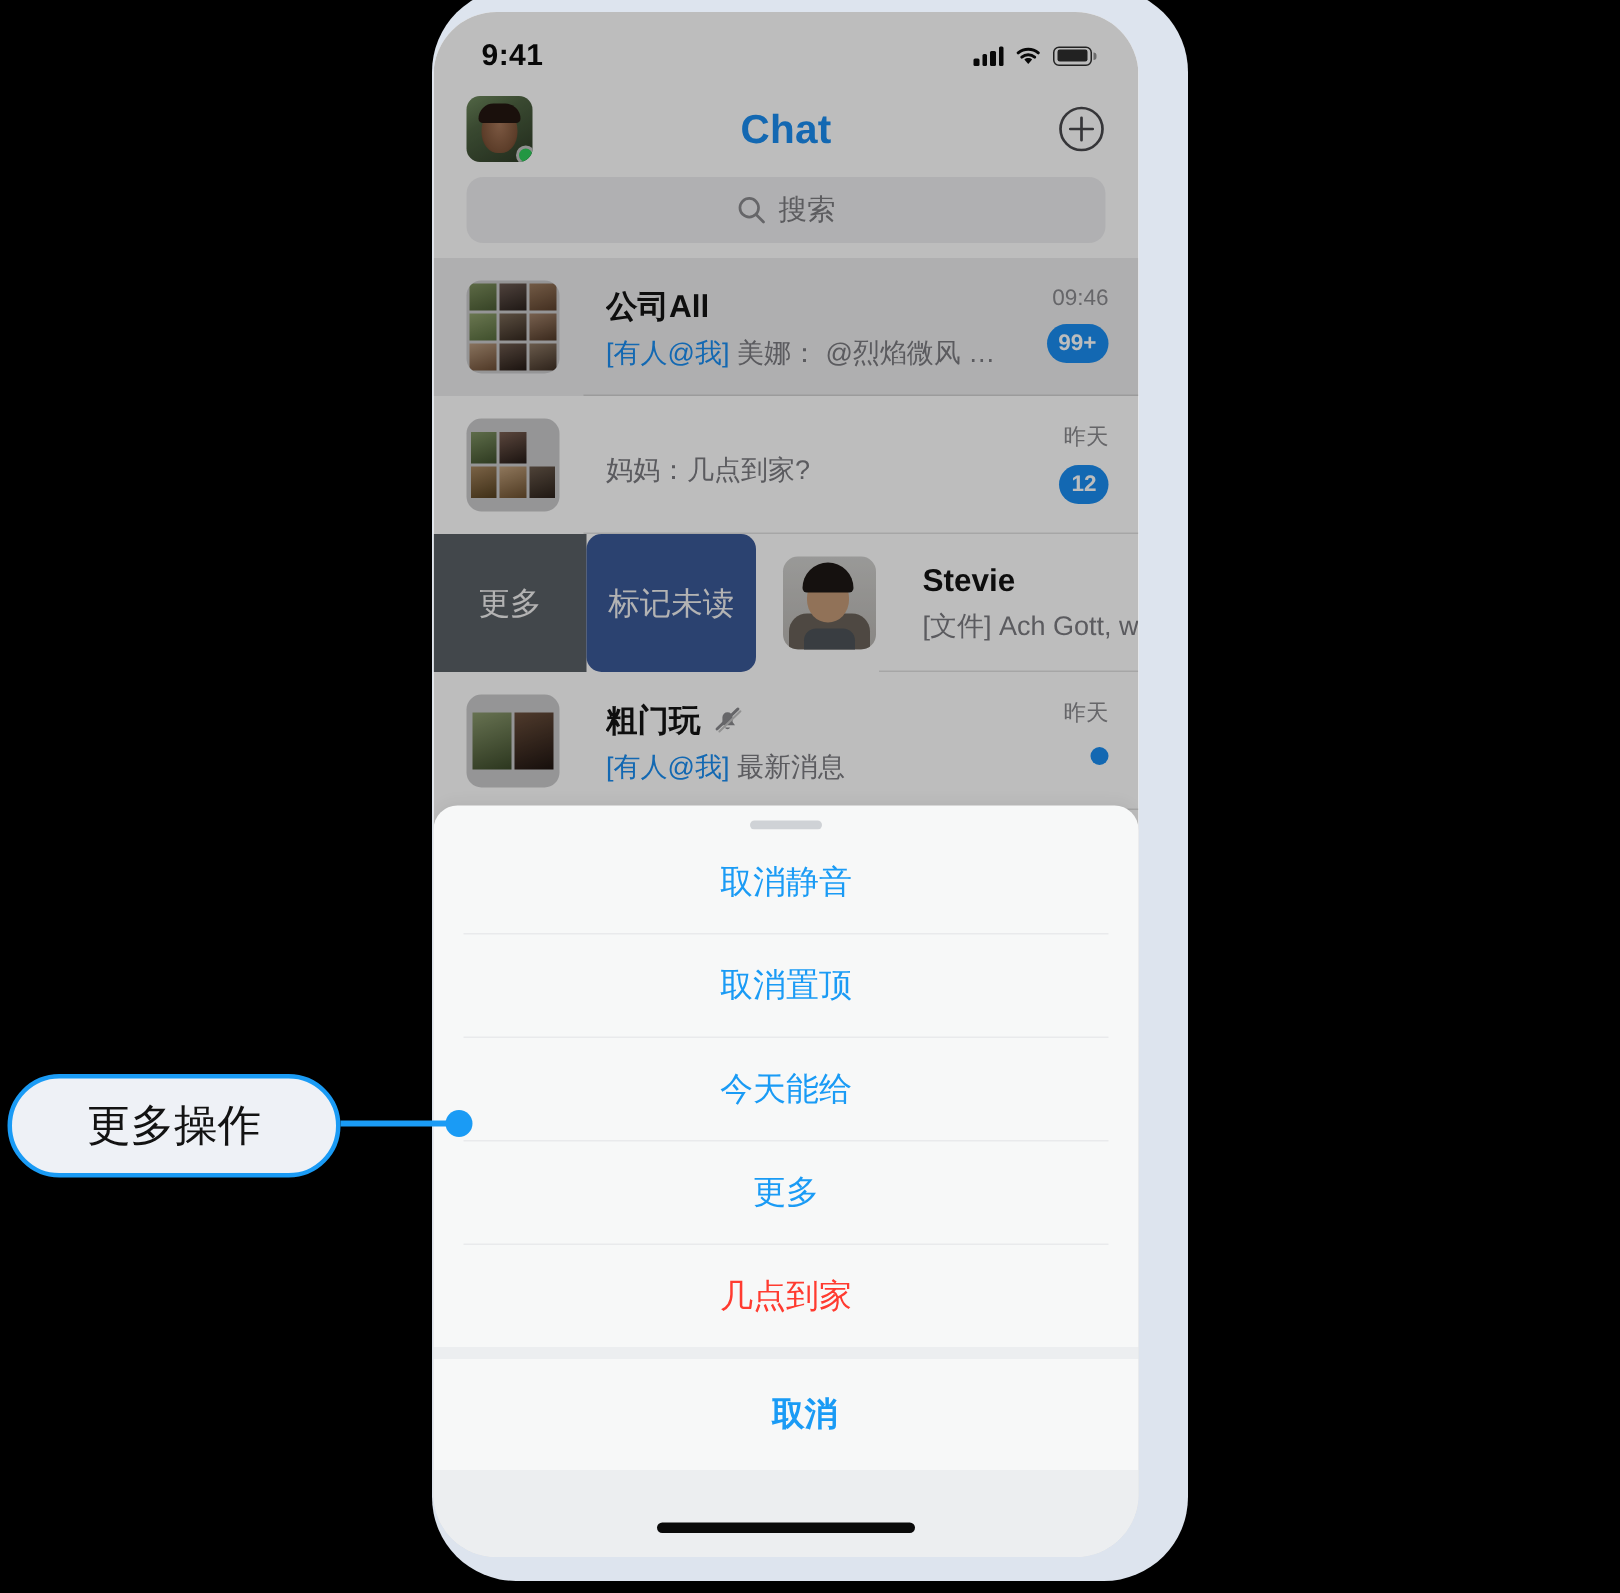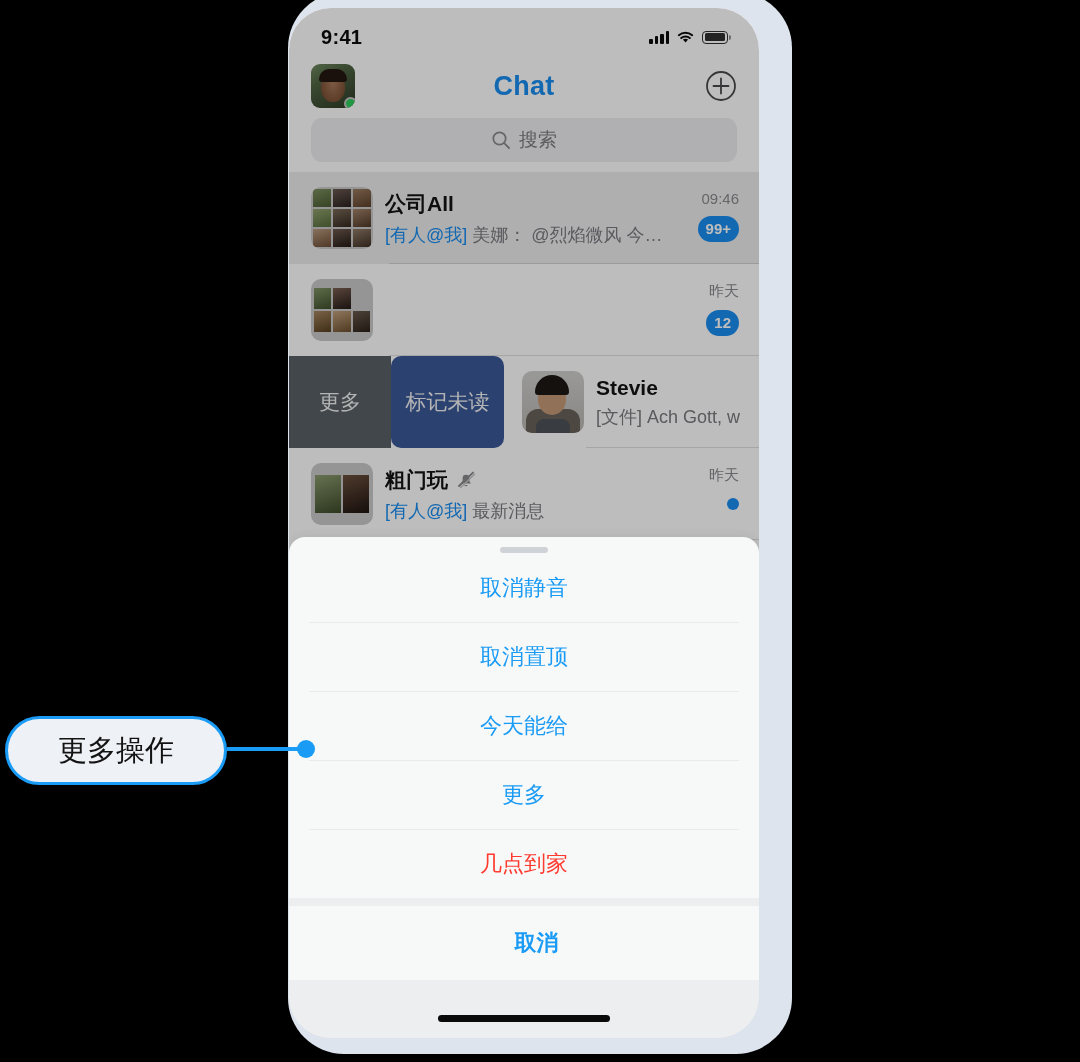--- a/index.html
+++ b/index.html
@@ -111,21 +111,21 @@
   .g9 > i, .g5 > i { width:100%; height:100%; display:block; }
   .g5 > i:nth-child(1){ grid-area: 1/1/2/2; }
   .g5 > i:nth-child(2){ grid-area: 1/2/2/3; }
   .g5 > i:nth-child(3){ grid-area: 2/1/3/2; }
   .g5 > i:nth-child(4){ grid-area: 2/2/3/3; }
   .g5 > i:nth-child(5){ grid-area: 2/3/3/4; }
   .g5 { justify-items:center; }
   .g5 > i { width:100%; }
   .solid { width:100%; height:100%; }
 
-  .row-mid { flex:1 1 auto; min-width:0; padding-left: 12px; }
+  .row-mid { flex:1 1 auto; min-width:0; padding-left: 31px; }
   .row-title { font-size: 21px; font-weight: 700; color:#131313; white-space:nowrap; overflow:hidden; display:flex; align-items:center; gap:7px;}
   .row-sub { margin-top:5px; font-size: 18px; color:#7b7b80; white-space:nowrap; overflow:hidden; text-overflow:ellipsis; }
   .mention { color:#1a8df0; }
   .row-right { flex:0 0 auto; width:66px; text-align:right; align-self:stretch; padding-top:18px; }
   .row-time { font-size:15px; color:#8a8a8e; }
   .badge {
     display:inline-block; margin-top:9px; min-width:30px; height:26px; line-height:26px;
     padding:0 8px; border-radius:13px; background:#1a8df0; color:#fff;
     font-size:15px; font-weight:700; text-align:center;
   }
@@ -274,20 +274,21 @@
 
       <div class="chat-row">
         <div class="avatar-box g5">
           <i class="solid" style="background:linear-gradient(160deg,#7f9364,#3f4f2c)"></i>
           <i class="solid" style="background:linear-gradient(160deg,#7a5f52,#241a16)"></i>
           <i class="solid" style="background:linear-gradient(160deg,#a5855f,#55401f)"></i>
           <i class="solid" style="background:linear-gradient(160deg,#c0a07c,#6b4f2e)"></i>
           <i class="solid" style="background:linear-gradient(160deg,#6a5a4c,#2b211a)"></i>
         </div>
         <div class="row-mid">
+          <div class="row-sub">妈妈：几点到家?</div>
         </div>
         <div class="row-right">
           <div class="row-time">昨天</div>
           <div class="badge">12</div>
         </div>
         <div class="sep"></div>
       </div>
 
       <div id="swipe-row">
         <div class="swipe-btn" id="swipe-more">

